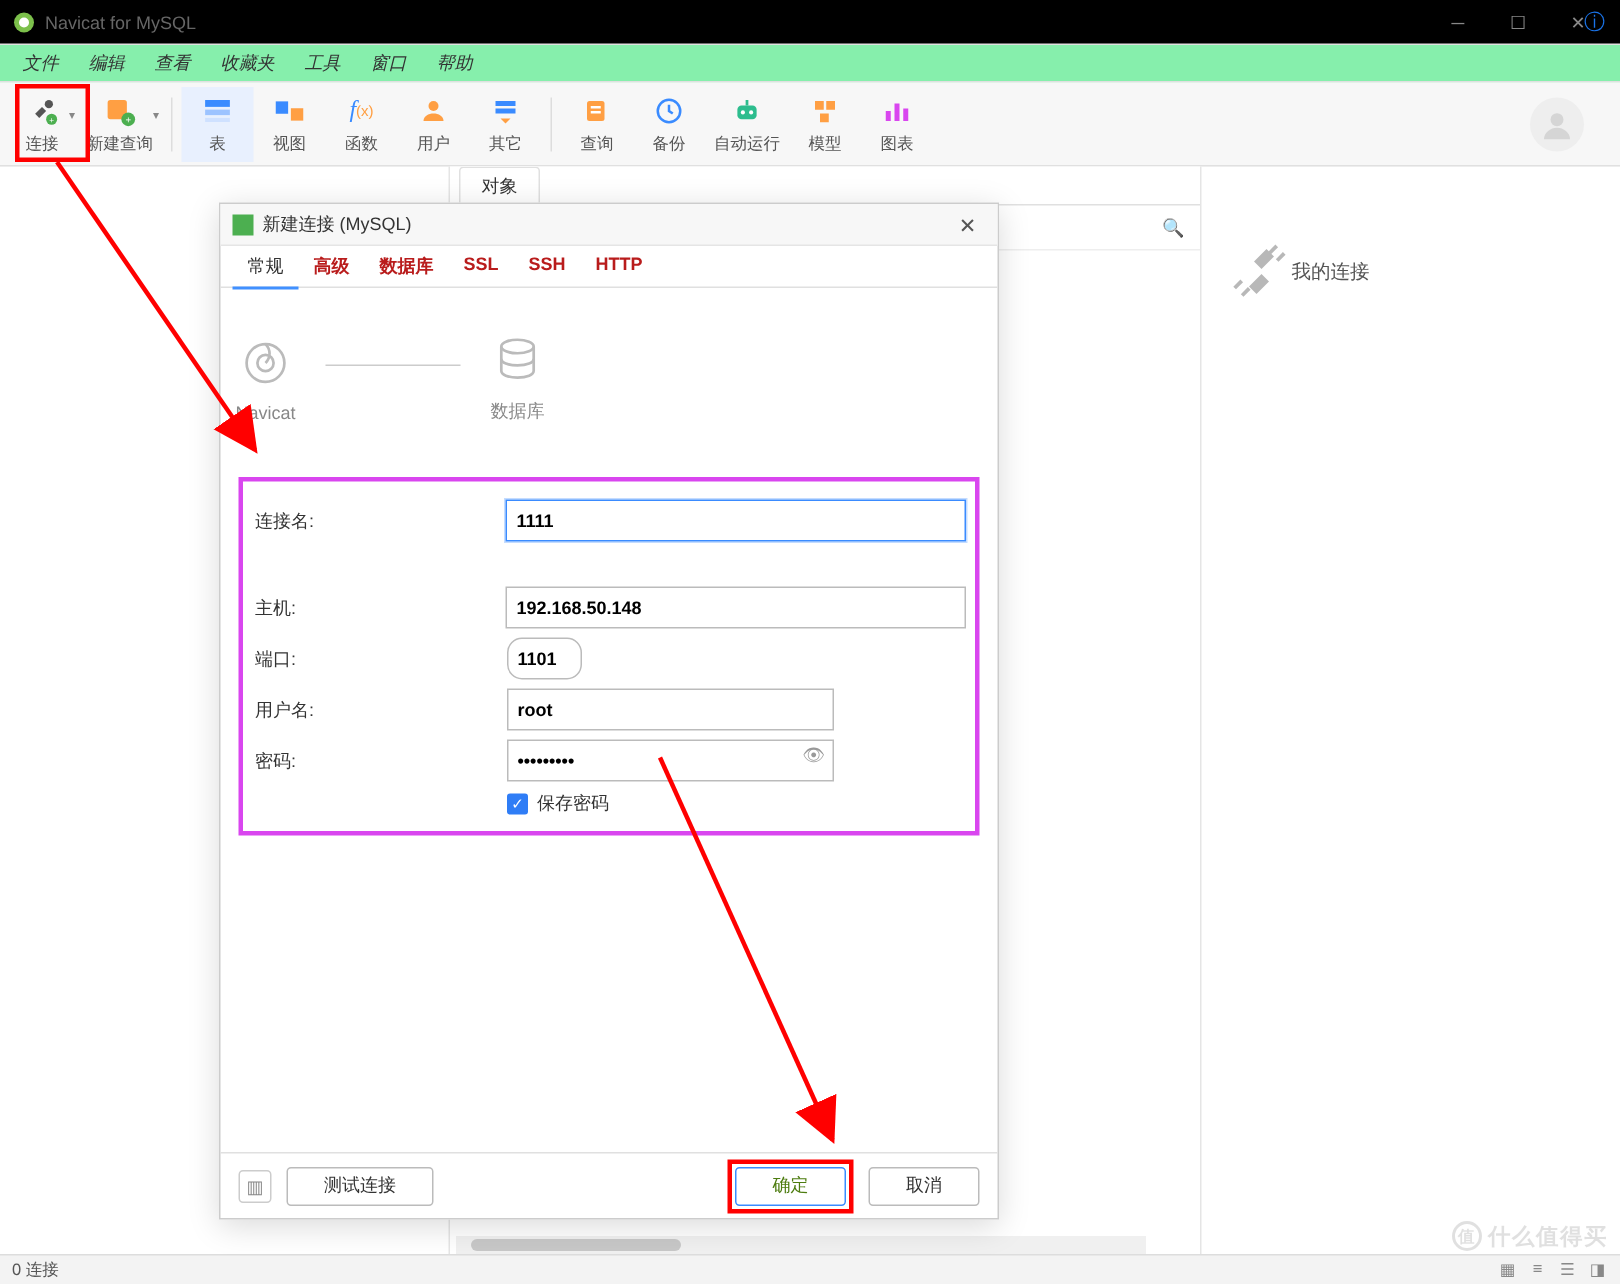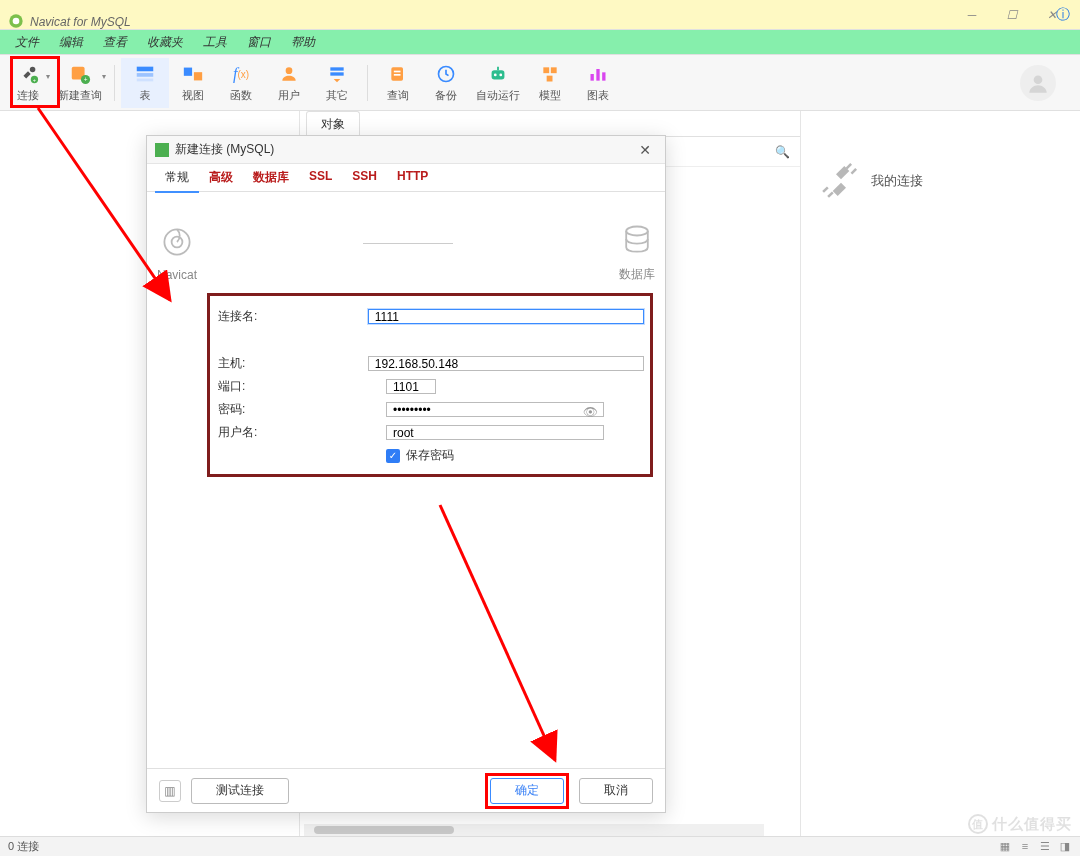--- a/index.html
+++ b/index.html
@@ -1,19 +1,19 @@
 <!DOCTYPE html>
 <html><head>
 <meta charset="utf-8">
 <style>
 * { box-sizing: border-box; margin: 0; padding: 0; font-family: "Microsoft YaHei", "Segoe UI", Arial, sans-serif; }
 body { background: #fff; width: 1080px; height: 856px; overflow: hidden; position: relative; font-size: 12px; color: #333; }
 
 
-.titlebar { height: 30px; background: #fef9c3; display: flex; align-items: flex-end; padding: 0 8px; border-bottom: 1px solid #e0e0e0; font-style: italic; }
+.titlebar { height: 30px; background: #000000; display: flex; align-items: center; padding: 0 8px; border-bottom: 1px solid #e0e0e0; }
 .titlebar .logo { width: 16px; height: 16px; margin-right: 6px; }
 .titlebar .title { color: #666; font-size: 12px; flex: 1; }
 .titlebar .winbtn { width: 40px; height: 28px; display: flex; align-items: center; justify-content: center; color: #888; cursor: pointer; }
 
 
 .menubar { height: 25px; display: flex; align-items: center; padding: 0 5px; border-bottom: 1px solid #e0e0e0; background: #86efac; font-style: italic; }
 .menubar .menuitem { padding: 3px 10px; color: #333; cursor: pointer; }
 
 
 .toolbar { height: 56px; display: flex; align-items: center; background: #f7f7f7; border-bottom: 1px solid #e0e0e0; padding: 0 4px; position: relative; }
@@ -35,59 +35,59 @@
 .right-panel { width: 280px; background:#fff; border-left:1px solid #e5e5e5; padding:10px; }
 
 .tabstrip { height:26px; border-bottom:1px solid #e0e0e0; display:flex; align-items:flex-start; padding-left:6px; }
 .tabstrip .tab { padding:4px 14px; border:1px solid #e0e0e0; border-bottom:none; background:#fff; font-size:12px; color:#333; border-radius:3px 3px 0 0; }
 
 .search-row { height:30px; display:flex; align-items:center; padding: 0 10px; border-bottom:1px solid #eee; justify-content:flex-end; color:#bbb;}
 .search-row .si { margin-left:6px; }
 
 .info-ico { position:absolute; right:10px; top:6px; color:#1a73e8; font-size:14px; }
 
-.mycon { display:flex; align-items:center; gap:10px; margin-top:40px; padding-left:10px;}
+.mycon { display:flex; align-items:center; margin-top:40px; padding-left:10px;}
 .mycon .plug { width:40px; height:40px; color:#999;}
 .mycon .lbl { font-size:13px; color:#555; }
 
 
 .dialog { position:absolute; left:146px; top:135px; width:520px; height:678px; background:#fff; border:1px solid #ccc; box-shadow:0 4px 20px rgba(0,0,0,0.15); z-index:10; display:flex; flex-direction:column; }
 .dialog .dtitle { height:28px; display:flex; align-items:center; padding:0 8px; background:#f7f7f7; border-bottom:1px solid #e5e5e5;}
 .dialog .dtitle .dico { width:14px; height:14px; margin-right:6px; background:#4caf50; display:inline-block; }
 .dialog .dtitle .dtxt { flex:1; font-size:12px; color:#333;}
 .dialog .dtitle .dclose { width:24px; text-align:center; cursor:pointer; color:#555; font-size:14px;}
 .dialog .dtabs { height:28px; display:flex; align-items:flex-start; padding:0 8px; border-bottom:1px solid #e0e0e0; gap:0;}
 .dialog .dtabs .dtab { padding:5px 10px; font-size:12px; color:#b91c1c; cursor:pointer; border-bottom:2px solid transparent;font-weight:bold;}
 .dialog .dtabs .dtab.active { color:#333; border-bottom:2px solid #4090ff; font-weight:500;}
 .dialog .dbody { flex:1; padding:20px 10px 10px 10px; overflow:hidden; }
-.diagram { display:flex; align-items:center; justify-content:space-between; gap:20px; margin-top:10px;}
+.diagram { display:flex; align-items:center; justify-content:flex-start; gap:20px; margin-bottom:25px; margin-top:10px;}
 .diagram .node { display:flex; flex-direction:column; align-items:center; gap:8px; color:#888; font-size:12px;}
 .diagram .line { width:90px; height:1px; background:#ccc; margin-top:-18px;}
 .diagram .nicon { width:36px; height:36px; }
 
 .formarea { padding: 10px 2px; }
-.redform { border:3px solid #7f1d1d; padding:12px 6px 10px 6px; position:relative;margin-left:48px; }
+.redform { border:3px solid #d946ef; padding:12px 6px 10px 6px; position:relative; }
 .frow { display:flex; align-items:center; margin-bottom:6px; }
 .frow.gap { margin-bottom:30px; }
 .frow .flbl { width:170px; font-size:12px; color:#333; padding-left:2px;}
-.frow input[type=text], .frow input[type=password] { height:15px; border:1px solid #bbb; padding:2px 6px; font-size:12px; outline:none; }
+.frow input[type=text], .frow input[type=password] { height:28px; border:1px solid #bbb; padding:2px 6px; font-size:12px; outline:none;font-weight:bold; }
 .frow input.focused { border-color:#3a8bff; box-shadow:0 0 0 1px rgba(58,139,255,0.3);}
 .in-full { width:308px; }
-.in-port { width:50px; }
+.in-port { width:50px;border-radius:10px; }
 .in-user { width:218px; }
 .in-pass { width:218px; padding-right:26px !important; }
 .passwrap { position:relative; display:inline-block; }
 .passwrap .eye { position:absolute; right:6px; top:3px; color:#999; cursor:pointer; font-size:12px; }
 .chkrow { display:flex; align-items:center; gap:6px; margin-left:170px; margin-top:2px;}
 .chkrow .cb { width:14px; height:14px; background:#2f7df6; border-radius:2px; display:flex; align-items:center; justify-content:center; color:#fff; font-size:10px;}
 
 .dfooter { height:44px; border-top:1px solid #e0e0e0; display:flex; align-items:center; padding:0 12px; gap:10px; }
 .dfooter .sqbtn { width:22px; height:22px; border:1px solid #ccc; border-radius:3px; display:flex; align-items:center; justify-content:center; color:#888; cursor:pointer;}
 .dfooter .btn { height:26px; padding:0 24px; border:1px solid #bbb; background:#fff; border-radius:3px; font-size:12px; cursor:pointer; display:flex; align-items:center; }
-.dfooter .btn.primary { border-color:#3a8bff; color:#3b82f6; }
+.dfooter .btn.primary { border-color:#3a8bff; color:#4d7c0f; }
 .dfooter .spacer { flex:1; }
 .redok { border:3px solid #f00; padding:2px; border-radius:0; display:inline-flex;}
 
 
 .statusbar { position:absolute; bottom:0; left:0; right:0; height:20px; background:#f3f3f3; border-top:1px solid #ddd; display:flex; align-items:center; padding:0 8px; font-size:11px; color:#555;}
 .statusbar .sright { margin-left:auto; display:flex; gap:6px; color:#888;}
 .statusbar .sright span{ width:14px; text-align:center; cursor:pointer;}
 
 .hscroll { position:absolute; left:304px; bottom:20px; width:460px; height:12px; background:#f0f0f0; display:flex; align-items:center;}
 .hscroll .thumb { width:140px; height:8px; background:#c8c8c8; border-radius:4px; margin-left:10px;}
@@ -325,29 +325,29 @@
         </div>
         <div class="frow">
           <span class="flbl">主机:</span>
           <input type="text" class="in-full" value="192.168.50.148" style="">
         </div>
         <div class="frow">
           <span class="flbl">端口:</span>
           <input type="text" class="in-port" value="1101" style="">
         </div>
         <div class="frow">
+          <span class="flbl">用户名:</span>
+          <input type="text" class="in-user" value="root" style="">
+        </div>
+        <div class="frow">
           <span class="flbl">密码:</span>
           <span class="passwrap">
             <input type="text" class="in-pass" value="•••••••••" style="">
             <span class="eye">👁</span>
           </span>
-        </div>
-        <div class="frow">
-          <span class="flbl">用户名:</span>
-          <input type="text" class="in-user" value="root" style="">
         </div>
         <div class="chkrow">
           <span class="cb">✓</span>
           <span>保存密码</span>
         </div>
       </div>
     </div>
   </div>
   <div class="dfooter">
     <div class="sqbtn">▥</div>

